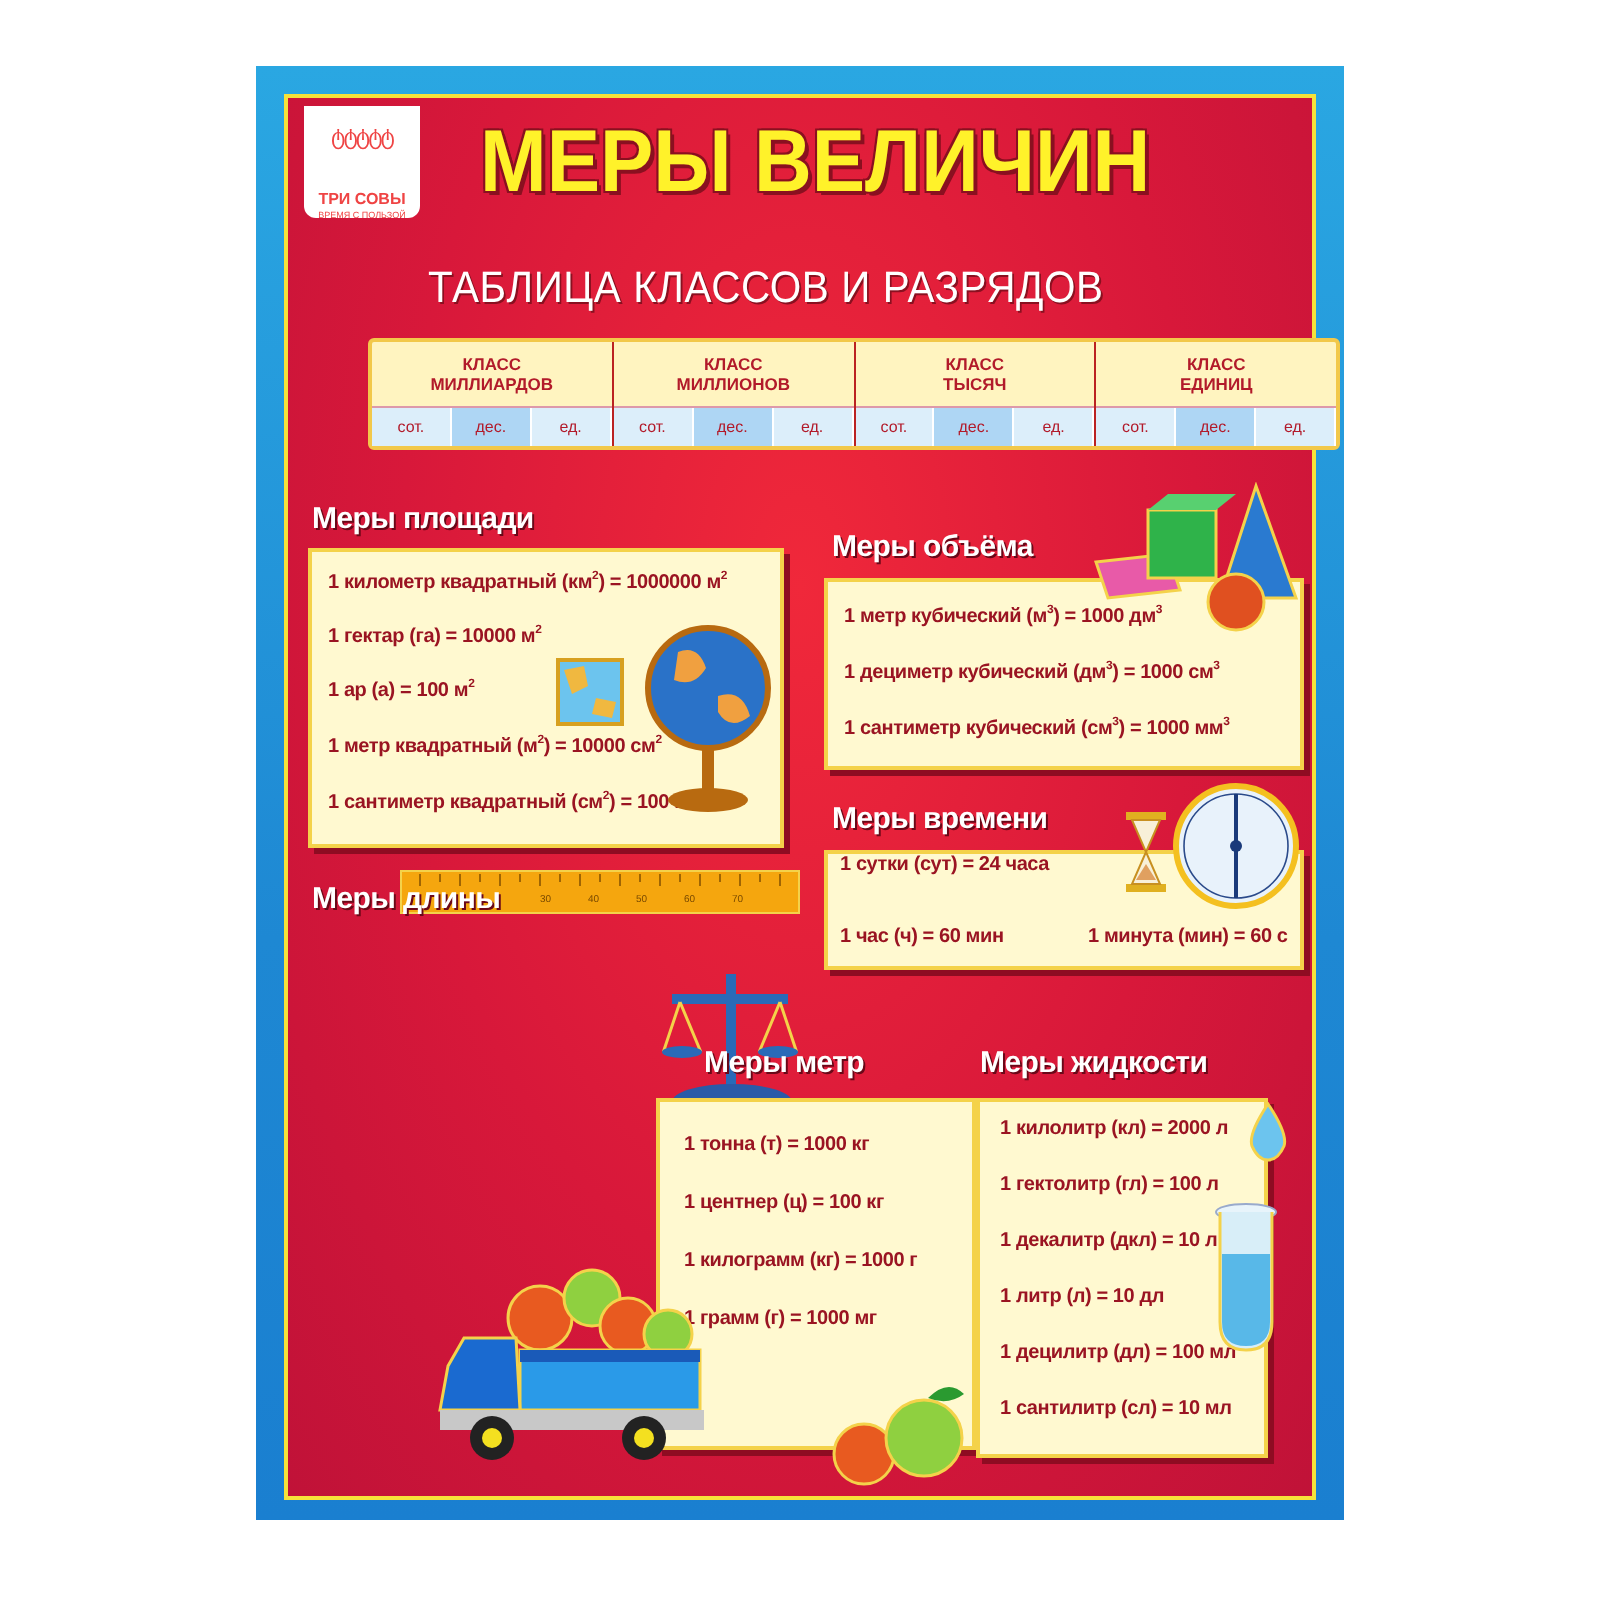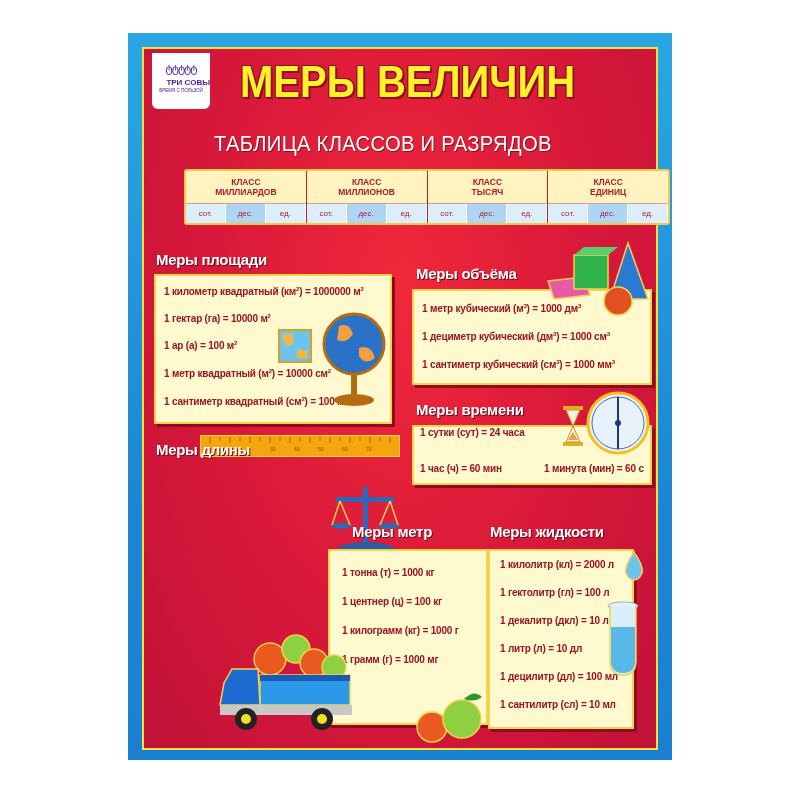--- a/index.html
+++ b/index.html
@@ -6,23 +6,23 @@
   html, body { width: 800px; height: 800px; background: #ffffff; overflow: hidden; }
   body { position: relative; font-family: "Liberation Sans", sans-serif; }
 
   .poster { position: absolute; left: 128px; top: 33px; width: 544px; height: 727px;
     background: linear-gradient(180deg, #2aa7e2 0%, #1e88d3 60%, #1a7fd0 100%); }
   .poster-red { position: absolute; left: 14px; top: 14px; width: 516px; height: 703px;
     background: radial-gradient(ellipse at 50% 35%, #f0283a 0%, #d8183a 55%, #c01238 100%);
     border: 2px solid #f6e23a; }
 
   .logo { position: absolute; left: 8px; top: 4px; width: 58px; height: 56px; background: #fff;
-    border-radius: 0 0 6px 6px; text-align: center; color: #4c1d95; }
+    border-radius: 0 0 6px 6px; text-align: center; color: #ef4444; }
   .logo-mark { font-size: 11px; letter-spacing: -1px; margin-top: 10px; line-height: 12px; font-family: "DejaVu Sans", sans-serif; }
-  .logo-name { font-size: 8px; font-weight: bold; margin-top: 3px; text-align: right; }
+  .logo-name { font-size: 8px; font-weight: bold; margin-top: 20px; }
   .logo-tag { font-size: 4.5px; margin-top: 1px; }
 
   .main-title { position: absolute; left: 96px; top: 8px; font-size: 40px; font-weight: 900;
     font-family: "Liberation Sans", sans-serif; color: #fff22a; letter-spacing: 0px;
     text-shadow: 2px 2px 0 #8a1020, -1px -1px 0 #8a1020, 1px -1px 0 #8a1020, -1px 1px 0 #8a1020; transform: scaleY(1.1); transform-origin: top left; }
   .sub-title { position: absolute; left: 70px; top: 82px; font-size: 22px; color: #fff;
     font-family: "Liberation Sans", sans-serif; text-shadow: 1px 1px 0 #8a1020; transform: scaleX(0.92); transform-origin: left; letter-spacing: 0.3px; }
 
   .classes-table { position: absolute; left: 40px; top: 120px; width: 486px; height: 56px;
     background: #fff4c0; border: 2px solid #f2c84a; border-radius: 3px; display: flex; }

